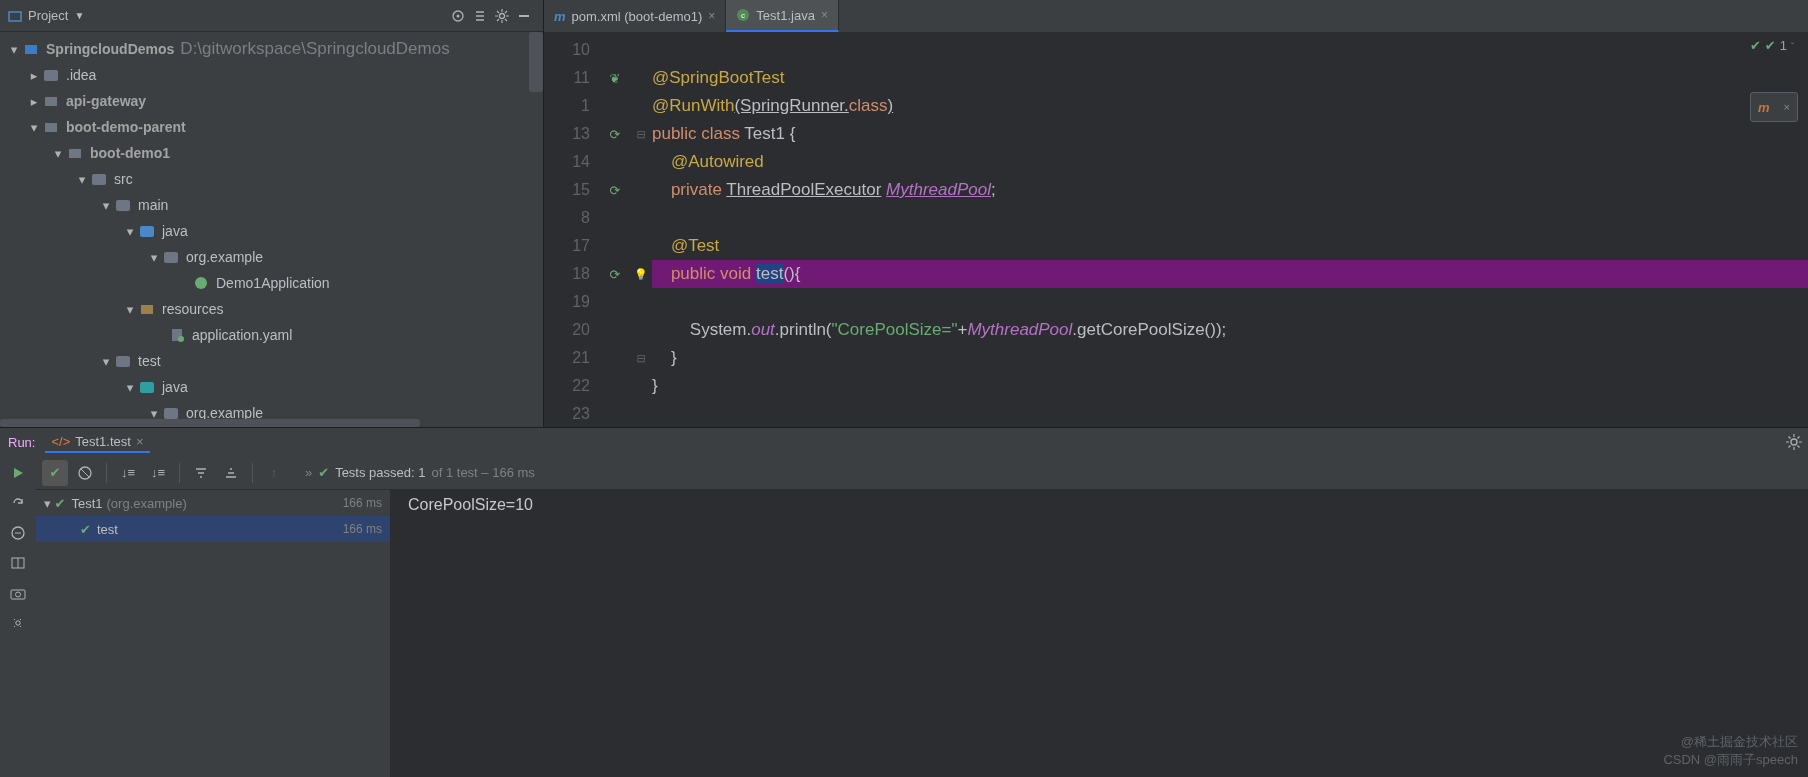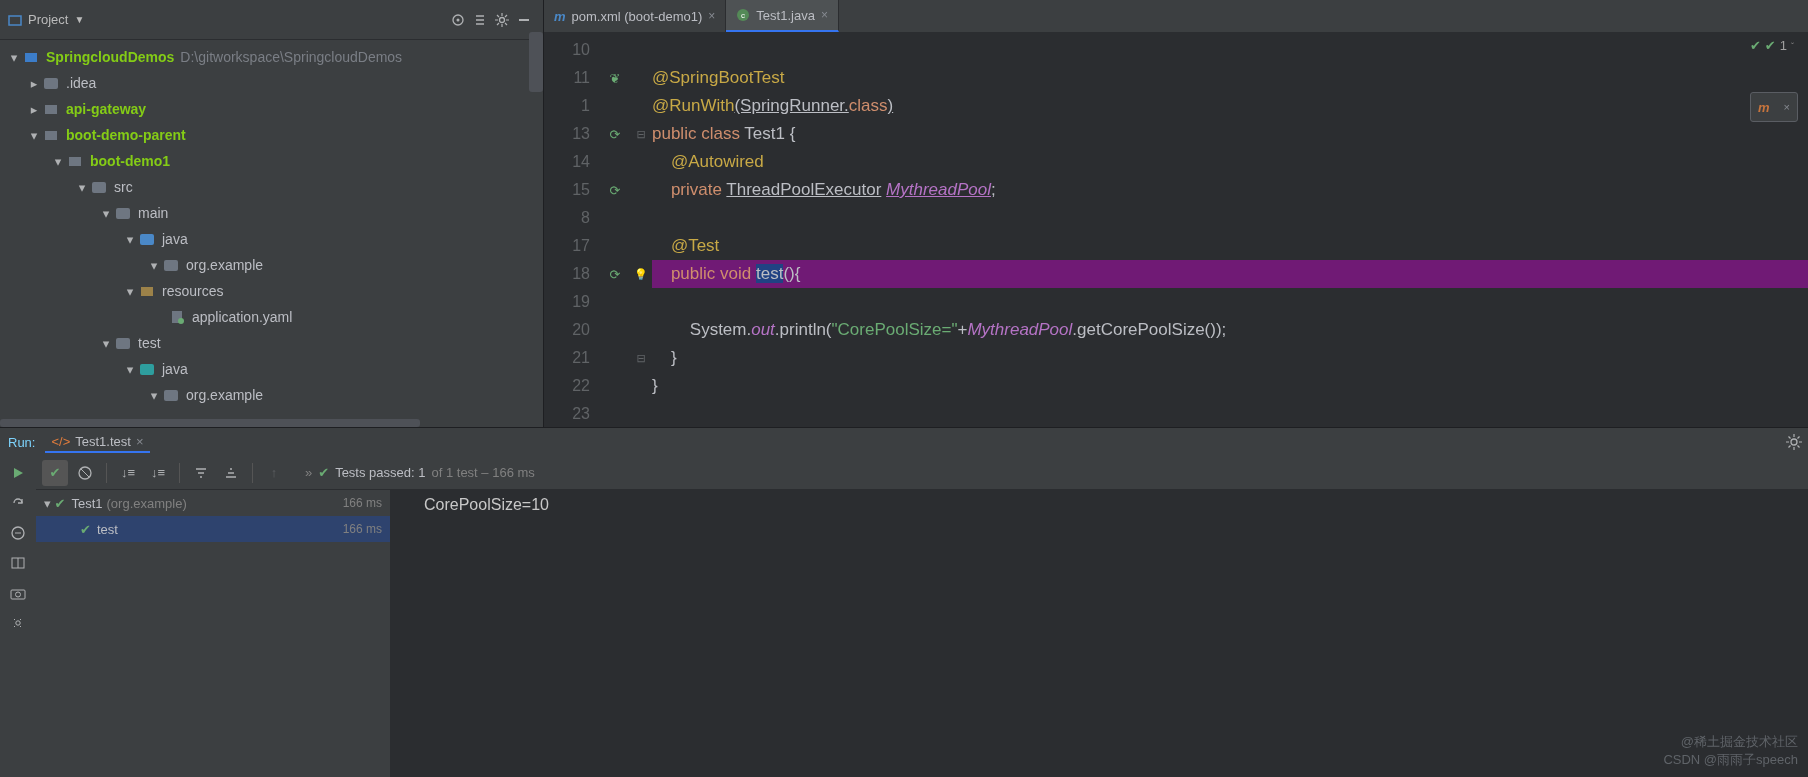--- a/index.html
+++ b/index.html
@@ -1,30 +1,30 @@
 <!DOCTYPE html>
 <html><head>
 <meta charset="utf-8">
 <style>
 * { margin:0; padding:0; box-sizing:border-box; font-family:"Segoe UI",Arial,sans-serif; }
 body { background:#2b2d30; color:#bcbec4; width:1808px; height:777px; overflow:hidden; font-size:13px; }
 .root { display:flex; flex-direction:column; width:100%; height:100%; }
 .top { flex:1; display:flex; min-height:0; }
 .sidebar { width:544px; background:#3c3f41; display:flex; flex-direction:column; border-right:1px solid #1e1f22; position:relative; }
-.side-header { height:40px; display:flex; align-items:center; padding:0 8px; border-bottom:1px solid #2b2d30; }
+.side-header { height:32px; display:flex; align-items:center; padding:0 8px; border-bottom:1px solid #2b2d30; }
 .side-header .title { color:#bbbbbb; font-size:13px; display:flex; align-items:center; gap:6px; }
 .side-header .spacer { flex:1; }
 .side-header .hbtn { width:22px; height:22px; display:flex; align-items:center; justify-content:center; color:#afb1b3; cursor:pointer; }
 .tree { flex:1; overflow:auto; padding-top:4px; }
 .node { display:flex; align-items:center; height:26px; padding-right:8px; white-space:nowrap; cursor:pointer; }
 .chev { width:16px; display:flex; justify-content:center; color:#afb1b3; }
 .node .icon { width:18px; height:18px; display:flex; align-items:center; justify-content:center; margin-right:6px; }
 .node .label { color:#bcbec4; font-size:14px; }
-.node .label.bold { font-weight:600; color:#84cc16; }
-.node .sub { color:#7a7e85; margin-left:6px; font-size:14px; }
+.node .label.bold { font-weight:600; color:#a3a3a3; }
+.node .sub { color:#7a7e85; margin-left:6px; font-size:17px; }
 .folder-icon::before { content:""; display:block; width:14px; height:11px; background:#6e7681; border-radius:2px; position:relative; }
 .folder-blue::before { background:#4a88c7; }
 .folder-teal::before { background:#2e9e9e; }
 .scrollbar-v { position:absolute; right:0; top:32px; width:14px; height:60px; background:#4e5157; border-radius:3px; }
 .scrollbar-h { position:absolute; left:0; bottom:0; width:420px; height:8px; background:#4e5157; border-radius:3px; }
 .editor { flex:1; display:flex; flex-direction:column; background:#2b2d30; }
 .tabs { height:32px; display:flex; align-items:stretch; background:#3c3f41; }
 .tab { display:flex; align-items:center; padding:0 10px; gap:6px; border-right:1px solid #2b2d30; cursor:pointer; }
 .tab.active { background:#4e5254; border-bottom:2px solid #3574f0; }
 .tab .close { color:#868a91; font-size:12px; }
@@ -42,39 +42,39 @@
 .c-kw { color:#cf8e6d; }
 .c-typ { color:#bcbec4;text-decoration:underline; }
 .c-fld { color:#b573c5; font-style:italic; }
 .c-str { color:#6aab73; }
 .c-cls { color:#bcbec4; }
 .sel { background:#214283; }
 .indicator { position:absolute; top:6px; right:14px; display:flex; align-items:center; gap:4px; color:#a0a0a0; font-size:13px; }
 .status-box { position:absolute; top:60px; right:10px; width:48px; height:30px; background:#3c3f41; border:1px solid #5a5d63; display:flex; align-items:center; justify-content:space-around; border-radius:3px; }
 .bottom { height:350px; display:flex; flex-direction:column; background:#2b2d30; border-top:1px solid #1e1f22; }
 .run-tab { height:28px; display:flex; align-items:center; background:#3c3f41; padding:0 8px; gap:10px; }
-.run-tab .rlabel { color:#7dd3fc; }
+.run-tab .rlabel { color:#f0abfc; }
 .run-tab .rtab { display:flex; align-items:center; gap:5px; border-bottom:2px solid #3574f0; padding:2px 6px; }
 .run-body { flex:1; display:flex; }
 .run-left { width:36px; background:#3c3f41; display:flex; flex-direction:column; align-items:center; gap:8px; padding-top:6px; }
 .run-left .rb { width:22px; height:22px; display:flex; align-items:center; justify-content:center; color:#afb1b3; cursor:pointer; }
 .run-left .rb.play { color:#6aab73; }
 .run-center { flex:1; display:flex; flex-direction:column; }
 .run-tool { height:34px; display:flex; align-items:center; gap:4px; background:#3c3f41; padding:0 6px; border-bottom:1px solid #2b2d30; }
 .run-tool .tb { width:26px;height:26px;display:flex;align-items:center;justify-content:center;color:#afb1b3;cursor:pointer; }
 .run-tool .sep { width:1px; height:20px; background:#555; margin:0 4px; }
 .run-tool .msg { margin-left:14px; display:flex; align-items:center; gap:6px; }
 .run-content { flex:1; display:flex; }
 .test-tree { width:354px; background:#3c3f41; }
 .tt-row { height:26px; display:flex; align-items:center; padding:0 8px; }
 .tt-row.sel { background:#2e436e; }
 .tt-row .spacer { flex:1; }
 .tt-row .time { color:#808080; font-size:12px; }
 .tt-row .chk { color:#6aab73; margin-right:6px; }
-.console { flex:1; background:#2b2d30; font-family:Consolas,monospace; font-size:16px; color:#c8c8c8; padding:6px 10px;margin-left:24px; }
+.console { flex:1; background:#2b2d30; font-family:Consolas,monospace; font-size:16px; color:#c8c8c8; padding:6px 18px; }
 .gear-right { position:absolute; right:6px; top:6px; color:#afb1b3; cursor:pointer; }
 svg { display:block; }
 .green { color:#6aab73; }
 .watermark { position:absolute; right:10px; bottom:8px; color:#5f6368; font-size:13px; text-align:right; line-height:1.4; }
 </style>
 </head>
 <body>
 
 <div class="root">
   <div class="top">
@@ -167,20 +167,29 @@
           </div>
         <div class="node" style="padding-left:122px;">
             <span class="chev">▾</span>
             <span class="icon folder-icon folder-blue"></span>
             <span class="label">java</span>
           </div>
         <div class="node" style="padding-left:146px;">
             <span class="chev">▾</span>
             <span class="icon folder-icon"></span>
             <span class="label">org.example</span>
+          </div>
+        <div class="node" style="padding-left:176px;">
+            <span class="chev"></span>
+            <span class="icon">
+              <svg width="14" height="14">
+                <circle cx="7" cy="7" r="6" fill="#6aab73"></circle>
+              </svg>
+            </span>
+            <span class="label">Demo1Application</span>
           </div>
         <div class="node" style="padding-left:122px;">
             <span class="chev">▾</span>
             <span class="icon">
               <svg width="14" height="14">
                 <rect x="1" y="3" width="12" height="9" fill="#9c8249"></rect>
               </svg>
             </span>
             <span class="label">resources</span>
           </div>

